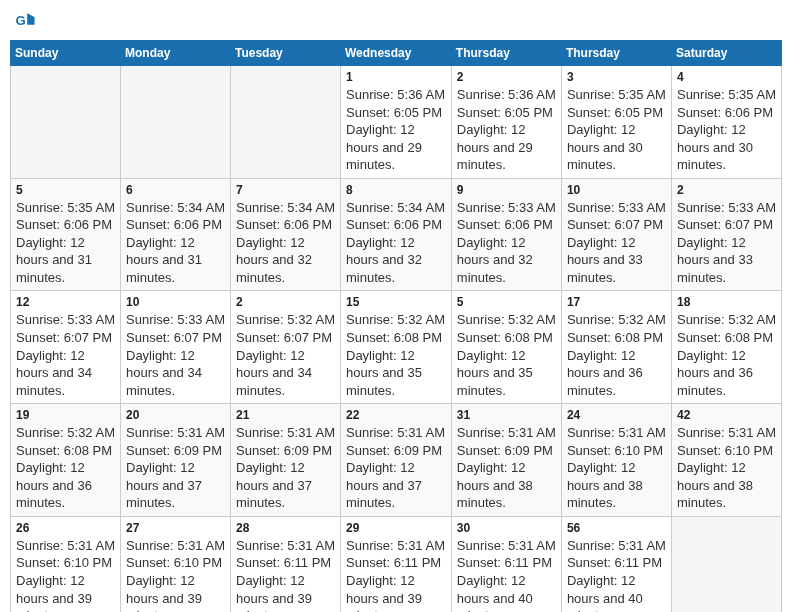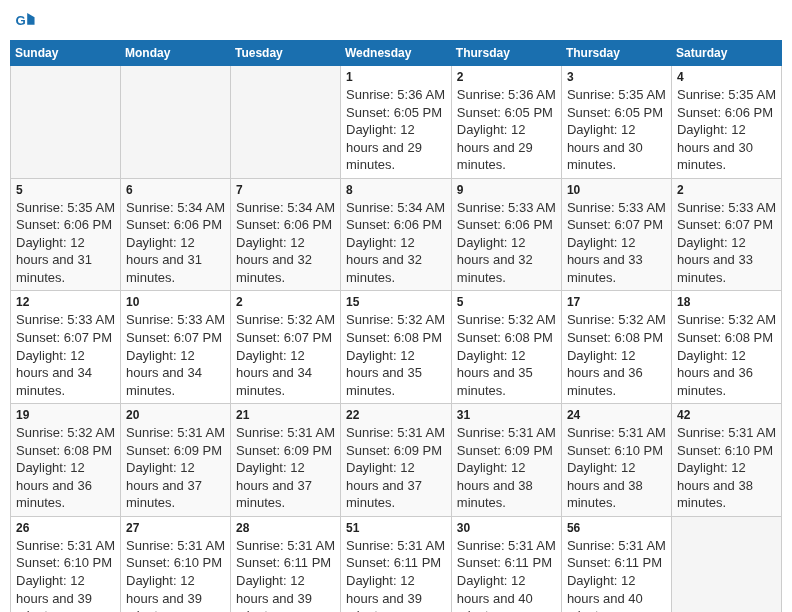--- a/index.html
+++ b/index.html
@@ -241,21 +241,21 @@
         </td>
         <td>
           <div class="day-number">27</div>
           <div class="day-info">Sunrise: 5:31 AM<br>Sunset: 6:10 PM<br>Daylight: 12 hours and 39 minutes.</div>
         </td>
         <td>
           <div class="day-number">28</div>
           <div class="day-info">Sunrise: 5:31 AM<br>Sunset: 6:11 PM<br>Daylight: 12 hours and 39 minutes.</div>
         </td>
         <td>
-          <div class="day-number">51</div>
+          <div class="day-number">29</div>
           <div class="day-info">Sunrise: 5:31 AM<br>Sunset: 6:11 PM<br>Daylight: 12 hours and 39 minutes.</div>
         </td>
         <td>
           <div class="day-number">30</div>
           <div class="day-info">Sunrise: 5:31 AM<br>Sunset: 6:11 PM<br>Daylight: 12 hours and 40 minutes.</div>
         </td>
         <td>
           <div class="day-number">56</div>
           <div class="day-info">Sunrise: 5:31 AM<br>Sunset: 6:11 PM<br>Daylight: 12 hours and 40 minutes.</div>
         </td>

